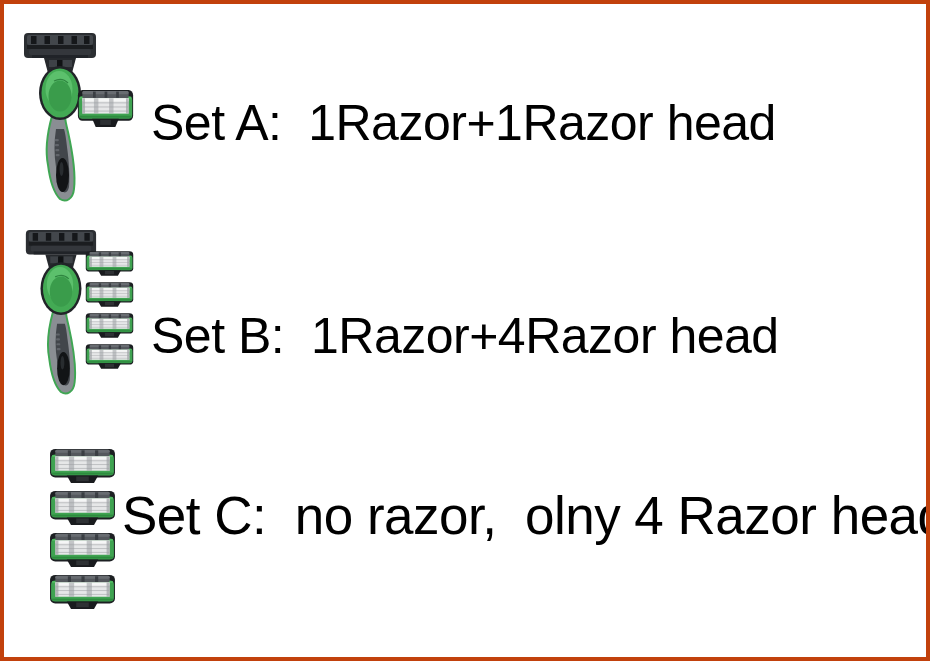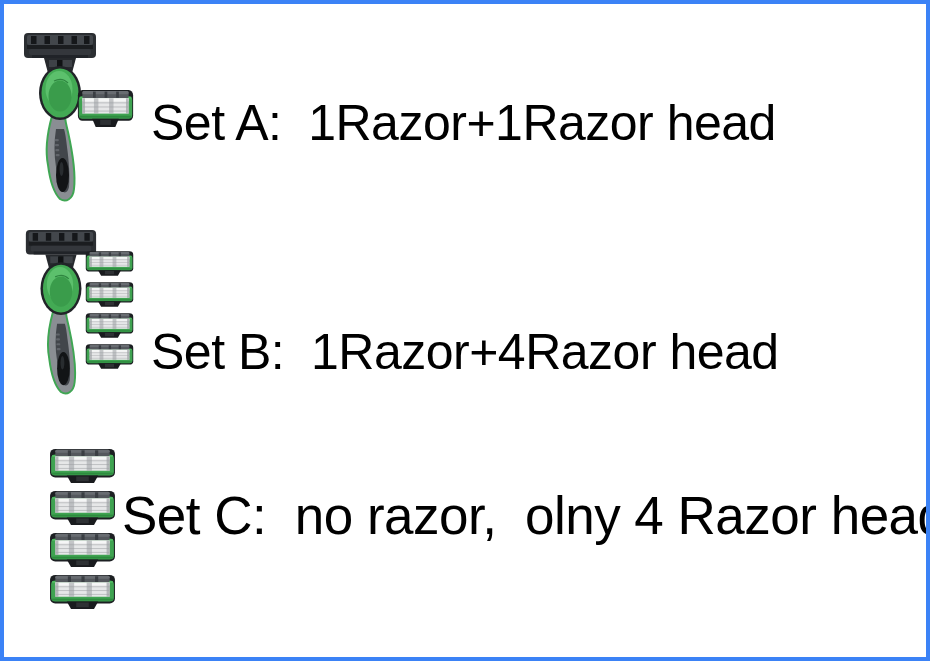--- a/index.html
+++ b/index.html
@@ -1,36 +1,36 @@
 <!DOCTYPE html>
 <html><head>
 <meta charset="utf-8">
 <style>
   html,body{margin:0;padding:0;background:#ffffff;}
   .canvas{
     position:relative;
     width:930px;height:661px;
     box-sizing:border-box;
     background:#ffffff;
-    border:4px solid #3b82f6;
+    border:4px solid #c2410c;
     overflow:hidden;
     font-family:"Liberation Sans", sans-serif;
   }
   .piece{position:absolute;}
   .label{
     position:absolute;
     color:#000000;
     font-size:50px;
     font-weight:500;
     letter-spacing:-0.5px;
     white-space:pre;
     line-height:1;
   }
   .label-a{left:147px;top:94px;}
-  .label-b{left:147px;top:307px;margin-top:16px;}
+  .label-b{left:147px;top:307px;}
   .label-c{left:118px;top:485px;font-size:53px;}
   .razor-a{left:14px;top:26px;width:82px;height:174px;}
   .razor-b{left:16px;top:224px;width:80px;height:168px;}
   .stack{position:absolute;display:flex;flex-direction:column;}
   .stack-a{left:73px;top:84px;gap:4px;}
   .stack-b{left:81px;top:246px;gap:4px;}
   .stack-c{left:45px;top:443px;gap:4px;}
   .stack-a .cartridge{width:57px;height:41px;}
   .stack-b .cartridge{width:49px;height:27px;}
   .stack-c .cartridge{width:67px;height:38px;}

